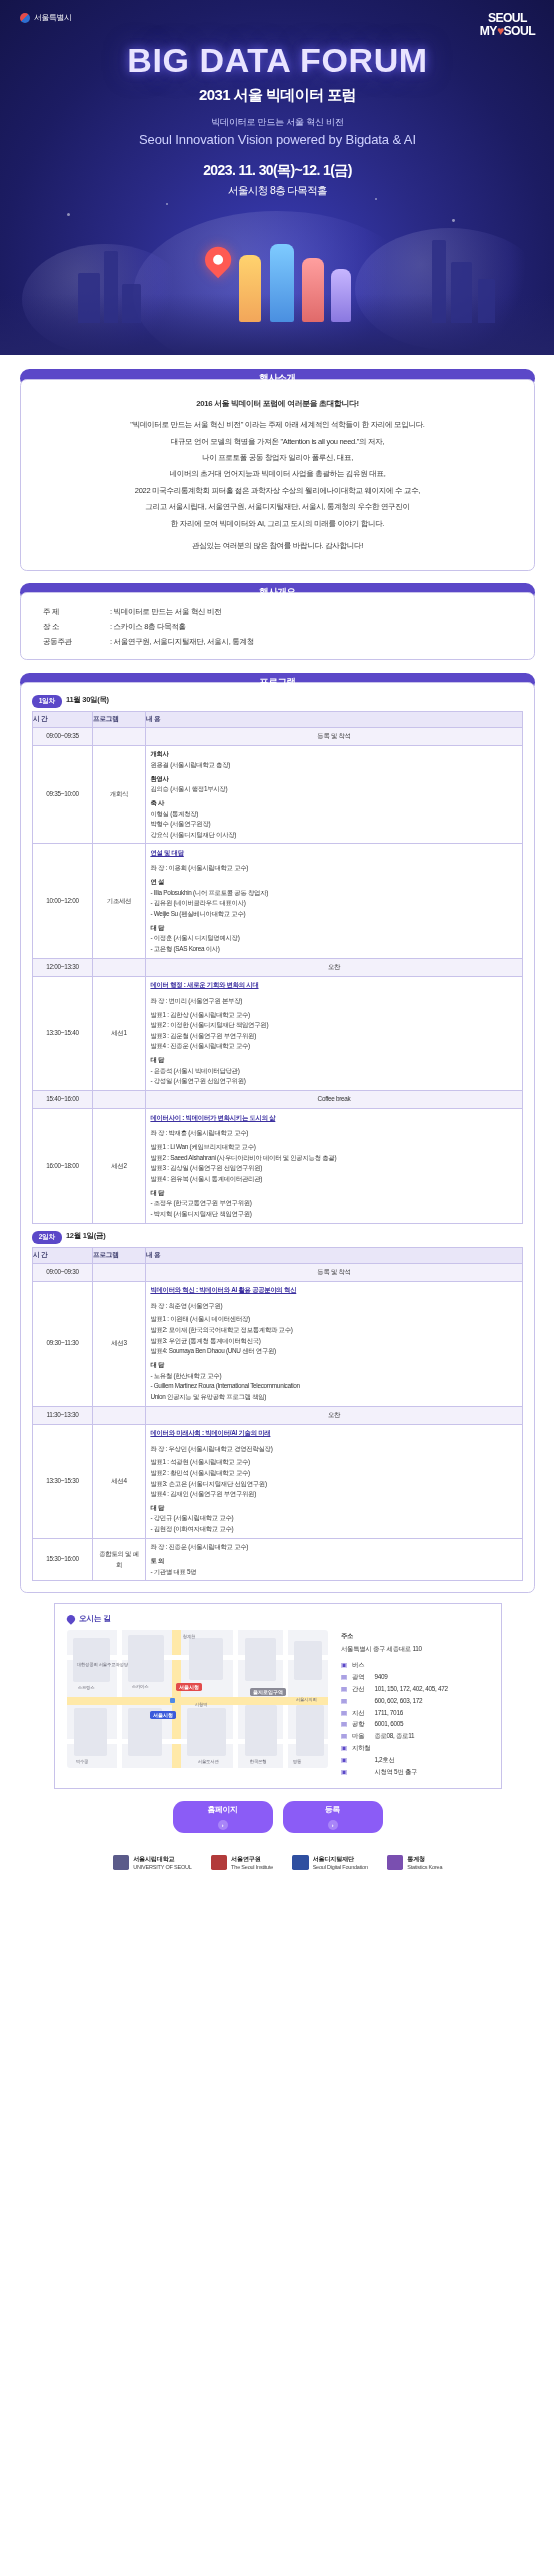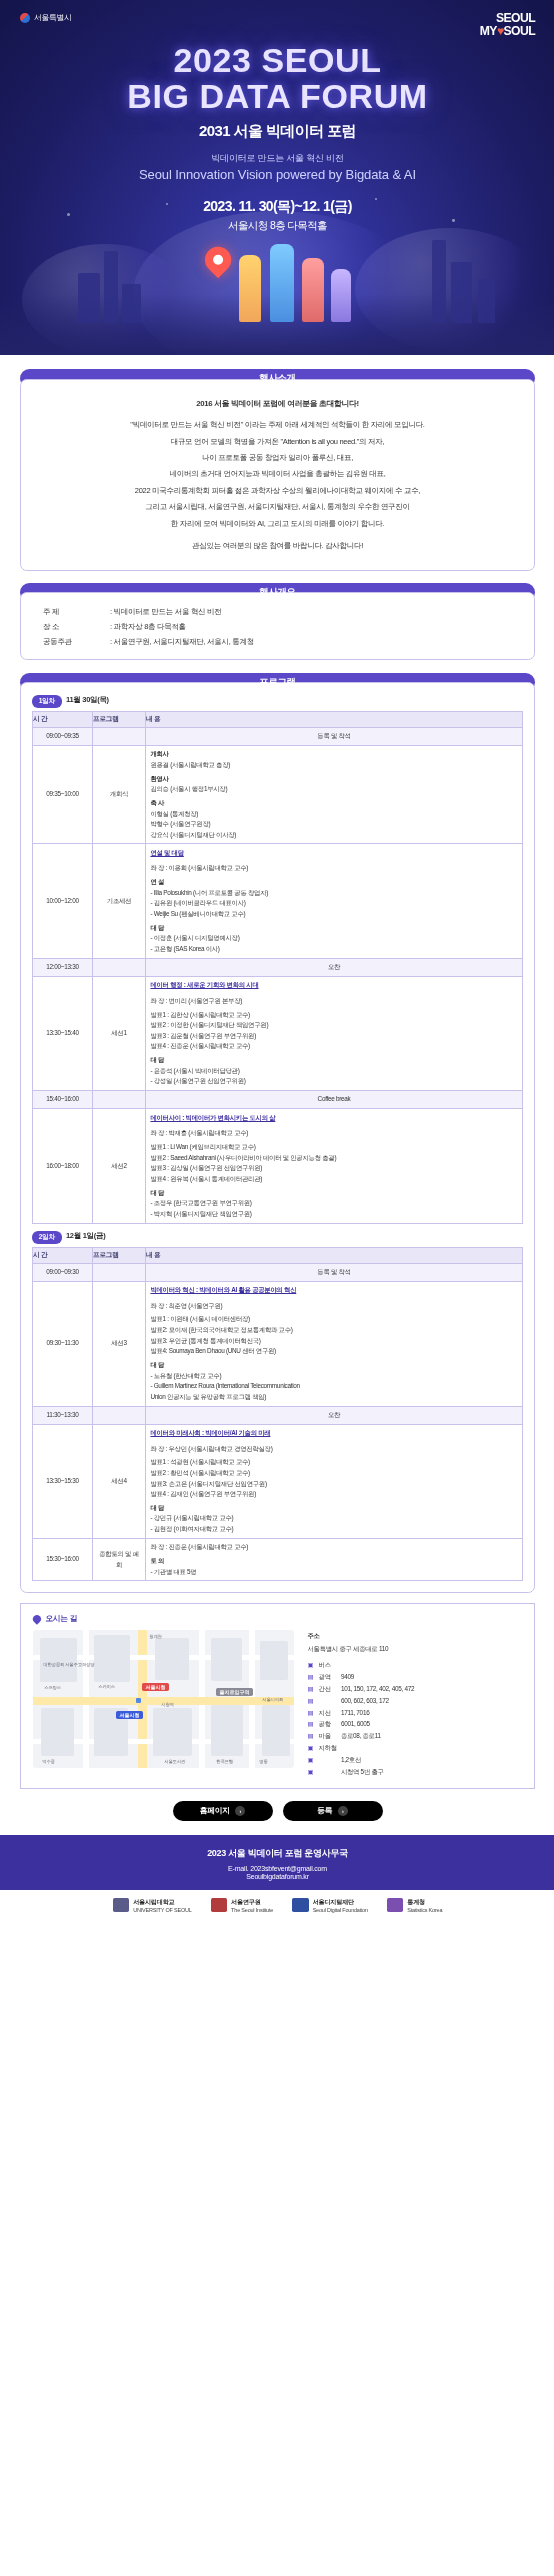--- a/index.html
+++ b/index.html
@@ -24,21 +24,21 @@
   .hero-top {
     display:flex; justify-content:space-between; align-items:flex-start;
     padding:12.2px 20px 0 20px; position:relative; z-index:5;
   }
   .seoul-logo { display:flex; align-items:center; gap:3.9px; color:#fff; font-size:7.8px; letter-spacing:-0.3px; }
   .seoul-logo .mark {
     width:10px; height:10px; border-radius:50%;
     background:linear-gradient(135deg,#e24b4b 0%,#e24b4b 50%,#2f6fd0 50%,#2f6fd0 100%);
     display:inline-block;
   }
-  .smy { text-align:right; color:#fff; line-height:1.05; }
+  .smy { text-align:center; color:#fff; line-height:1.05; }
   .smy .l1 { font-size:12.2px; font-weight:bold; letter-spacing:-0.6px; }
   .smy .l2 { font-size:12.2px; font-weight:bold; letter-spacing:-0.6px; }
   .smy .l2 .heart { color:#e8604c; }
 
   .hero-body { position:relative; z-index:5; text-align:center; margin-top:5.5px; }
   .title-main {
     font-size:34px; font-weight:bold; letter-spacing:0.6px; line-height:1.04;
     color:#e9e4ff;
     text-shadow:0 0 10px rgba(120,110,255,.75), 0 0 23px rgba(90,80,220,.55);
   }
@@ -111,21 +111,21 @@
   td.c { text-align:center; }
   .col-time { width:60px; }
   .col-prog { width:53px; }
   .row-hl { background:#f3f1fb; }
   .cell-title { font-weight:bold; color:#3b2fa0; text-decoration:underline; display:block; margin-bottom:1.7px; }
   .cell-sub { color:#333; }
   .mini-gap { height:3.3px; }
   .lbl { font-weight:bold; }
 
   
-  .map-wrap { width:515px; margin:10px auto 2px auto; border:0.6px solid #c8c2ea; border-radius:0; padding:9px 12.2px 10px 12.2px; }
+  .map-wrap { width:448px; margin:10px auto 2px auto; border:0.6px solid #c8c2ea; border-radius:0; padding:9px 12.2px 10px 12.2px; }
   .map-head { display:flex; align-items:center; gap:3.9px; margin-bottom:5.5px; }
   .map-head .pin-ico { width:8.3px; height:8.3px; border-radius:50% 50% 50% 0; transform:rotate(-45deg); background:#5b48c8; display:inline-block; }
   .map-head .t { font-size:7.8px; font-weight:bold; color:#4a3fb0; letter-spacing:-0.3px; }
   .map-body { display:flex; gap:13.3px; }
   .map-canvas { width:261px; height:138px; position:relative; background:#f2f3f7; border-radius:3.3px; overflow:hidden; }
   .road { position:absolute; background:#ffffff; }
   .road.v { width:9px; top:0; bottom:0; }
   .road.h { height:7.8px; left:0; right:0; }
   .road.y { background:#ffe9a8; }
   .mblock { position:absolute; background:#e4e6ee; border-radius:1.7px; }
@@ -135,23 +135,23 @@
   .mpin.blue { background:#3b5bdb; }
   .mpin.grey { background:#8a8a96; }
   .map-info { flex:1; font-size:6.4px; line-height:1.85; color:#333; letter-spacing:-0.3px; }
   .map-info .h { font-weight:bold; margin-bottom:1.1px; }
   .map-info .row { display:flex; gap:3.3px; }
   .map-info .row .ic { width:7.8px; color:#5b48c8; }
 
   
   .btns { display:flex; justify-content:center; gap:10px; margin:12.2px 0 14.4px 0; }
   .btn {
-    width:100px; height:20px; border-radius:11px; background:#000000; color:#fff;
+    width:100px; height:32px; border-radius:11px; background:#8b5cf6; color:#fff;
     font-size:7.8px; font-weight:bold; display:flex; align-items:center; justify-content:center;
-    gap:5.5px; letter-spacing:-0.3px; cursor:pointer; border:none;
+    gap:5.5px; letter-spacing:-0.3px; cursor:pointer; border:none;flex-direction:column;
   }
   .btn .arrow {
     width:10px; height:10px; border-radius:50%; background:rgba(255,255,255,.25);
     display:flex; align-items:center; justify-content:center; font-size:5.5px;
   }
 
   
   .footer { background:#3c2f9e; color:#fff; padding:12.2px 0 10px 0; text-align:center; }
   .footer .f1 { font-size:9px; font-weight:bold; letter-spacing:-0.3px; }
   .footer .f2 { font-size:7px; margin-top:4.4px; letter-spacing:-0.2px; }
@@ -204,21 +204,20 @@
       <div class="smy">
         <div class="l1">SEOUL</div>
         <div class="l2">
           <span>MY</span><span class="heart">♥</span><span>SOUL</span>
         </div>
       </div>
     </div>
 
     <div class="hero-body">
       <div class="title-main">
-        <span>2023 SEOUL</span>
         <span class="l2">BIG DATA FORUM</span>
       </div>
       <div class="title-kr">2031 서울 빅데이터 포럼</div>
       <div class="sub1">빅데이터로 만드는 서울 혁신 비전</div>
       <div class="sub2">Seoul Innovation Vision powered by Bigdata &amp; AI</div>
       <div class="date-line">2023. 11. 30(목)~12. 1(금)</div>
       <div class="place-line">서울시청 8층 다목적홀</div>
     </div>
   </div>
 
@@ -239,21 +238,21 @@
         <p class="intro-tail">관심있는 여러분의 많은 참여를 바랍니다. 감사합니다!</p>
       </div>
     </div>
 
     <div style="height:12.2px;"></div>
     <div class="intro-wrap">
       <div class="sec-band">행사개요</div>
       <div class="intro-box" style="text-align:left;padding:11px 22px 10px 22px;">
         <ul class="ov-list" id="ov-list">
             <li><span class="k">주        제</span><span>: 빅데이터로 만드는 서울 혁신 비전</span></li>
-            <li><span class="k">장        소</span><span>: 과학자상 8층 다목적홀</span></li>
+            <li><span class="k">장        소</span><span>: 스카이스 8층 다목적홀</span></li>
             <li><span class="k">공동주관</span><span>: 서울연구원, 서울디지털재단, 서울시, 통계청</span></li>
           </ul>
       </div>
     </div>
 
     <div style="height:12.2px;"></div>
     <div class="intro-wrap">
       <div class="sec-band">프로그램</div>
       <div class="intro-box" style="text-align:left;padding:4.4px 11px 11px 11px;">
 
@@ -538,25 +537,20 @@
         <span>홈페이지</span>
         <span class="arrow">›</span>
       </button>
       <button class="btn">
         <span>등록</span>
         <span class="arrow">›</span>
       </button>
     </div>
   </div>
 
-  <div class="footer">
-    <div class="f1">2023 서울 빅데이터 포럼 운영사무국</div>
-    <div class="f2">E-mail. 2023sbfevent@gmail.com</div>
-    <div class="f3">Seoulbigdataforum.kr</div>
-  </div>
   <div class="logos" id="logo-row">
       <div class="logo-item">
         <span class="g "></span>
         <span class="tx"><b>서울시립대학교</b><span>UNIVERSITY OF SEOUL</span></span>
       </div>
       <div class="logo-item">
         <span class="g r"></span>
         <span class="tx"><b>서울연구원</b><span>The Seoul Institute</span></span>
       </div>
       <div class="logo-item">

